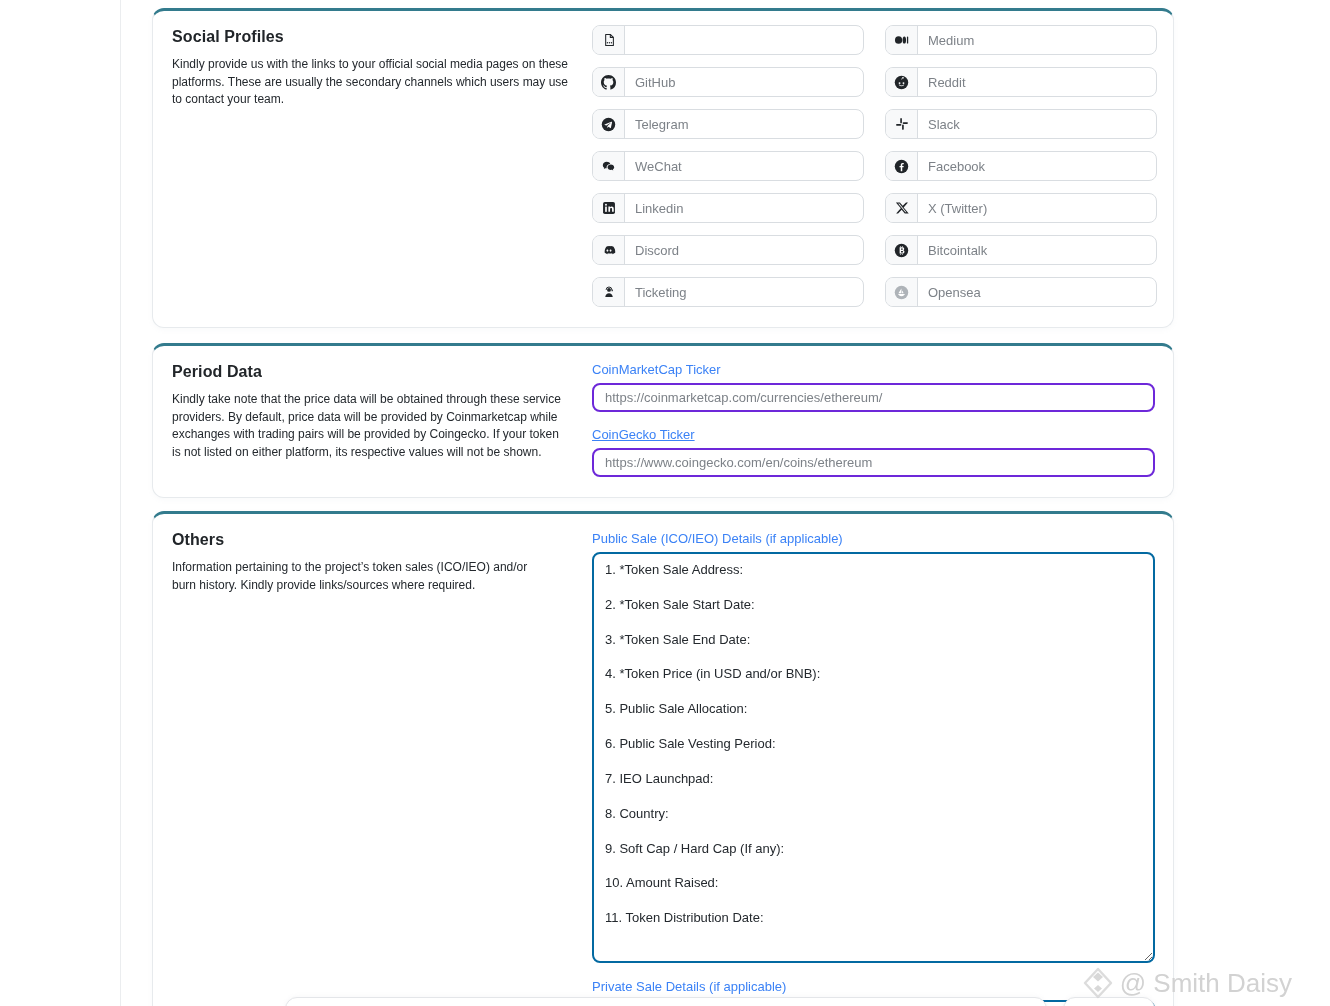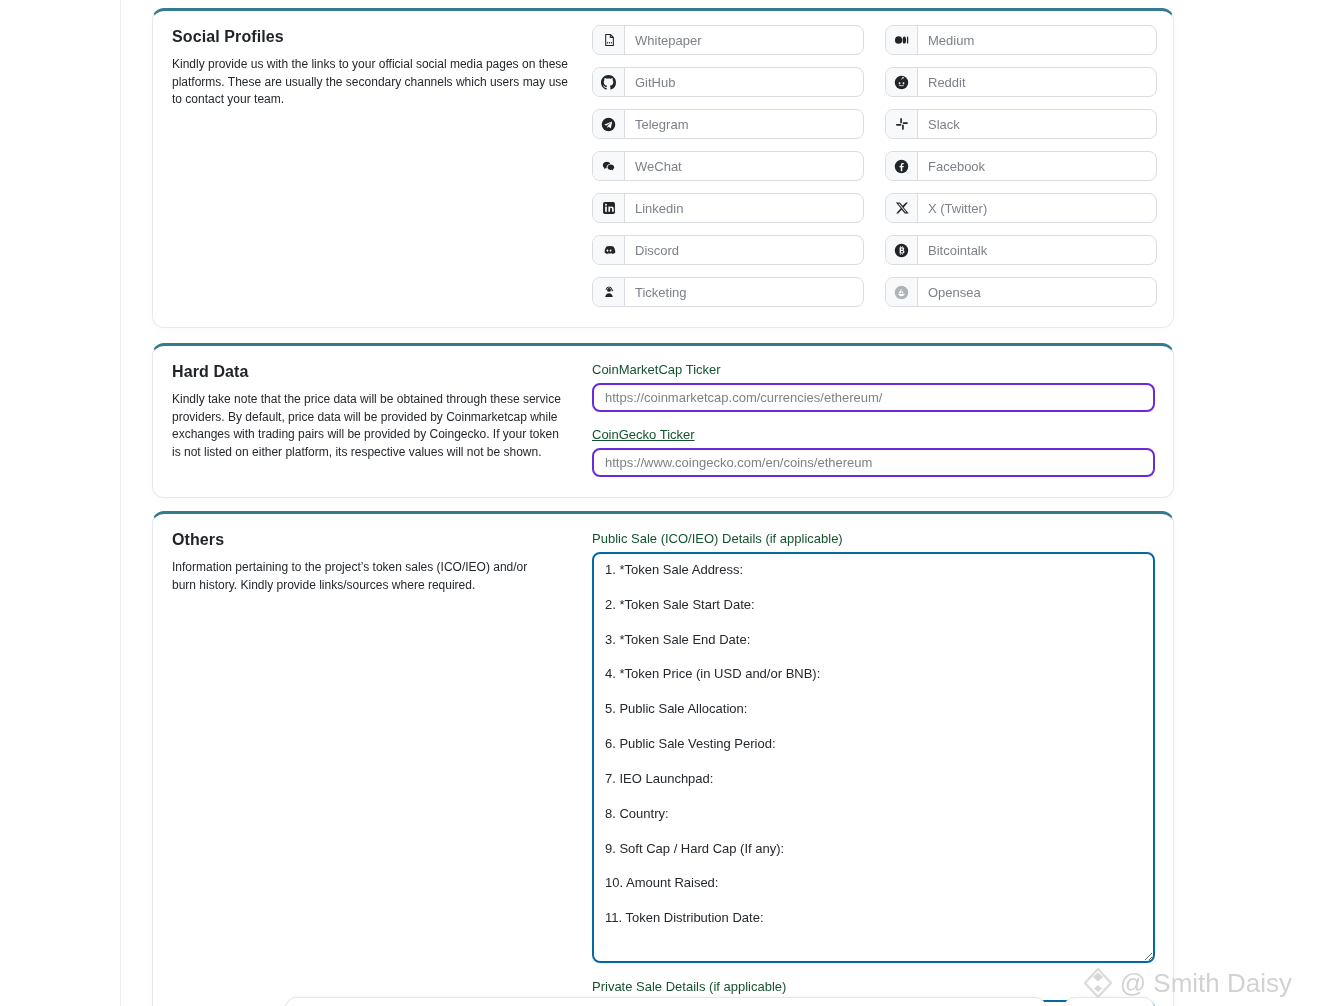--- a/index.html
+++ b/index.html
@@ -32,21 +32,21 @@
     flex:0 0 31px;display:flex;align-items:center;justify-content:center;
     background:#f8f9fa;border-right:1px solid #d9dde1;
   }
   .ig-icon svg{display:block;}
   .input-group input{
     flex:1;min-width:0;border:none;outline:none;padding:0 10px;font-size:13px;
     color:#212529;font-family:inherit;background:transparent;
   }
   input::placeholder,textarea::placeholder{color:#7d8288;opacity:1;}
 
-  .field-label{font-size:13px;color:#14532d;margin:0 0 6px 0;}
+  .field-label{font-size:13px;color:#3b82f6;margin:0 0 6px 0;}
   .text-input{
     width:100%;height:29px;box-sizing:border-box;border:2px solid #6d28d9;border-radius:8px;
     padding:0 11px;font-size:13px;color:#212529;font-family:inherit;outline:none;
   }
   .stack-gap{margin-top:15px;text-decoration:underline;}
 
   textarea.big-area{
     width:100%;box-sizing:border-box;border:2px solid #0369a1;border-radius:8px;
     padding:7px 11px;font-size:13px;line-height:17.4px;color:#24292e;
     font-family:inherit;outline:none;resize:both;background:#fff;
@@ -88,21 +88,20 @@
           <div class="input-group">
             <span class="ig-icon">
               <svg width="14" height="14" viewBox="0 0 16 16">
                   <path d="M4.2 1.6h5.3L13 5v9.2H4.2z" fill="none" stroke="#212529" stroke-width="1.2" stroke-linejoin="round"></path>
                   <path d="M9.5 1.6V5H13" fill="none" stroke="#212529" stroke-width="1.2" stroke-linejoin="round"></path>
                   <circle cx="6.2" cy="11.2" r="0.8" fill="#212529"></circle>
                   <circle cx="8.5" cy="11.2" r="0.8" fill="#212529"></circle>
                   <circle cx="10.8" cy="11.2" r="0.8" fill="#212529"></circle>
                 </svg>
             </span>
-            <input type="text" placeholder="Whitepaper" style="">
           </div>
 
           <div class="input-group">
             <span class="ig-icon">
               <svg width="15" height="14" viewBox="0 0 24 24">
                   <ellipse cx="7" cy="12" rx="6.2" ry="6.6" fill="#212529"></ellipse>
                   <ellipse cx="16.8" cy="12" rx="3" ry="6.2" fill="#212529"></ellipse>
                   <rect x="21.3" y="5.9" width="2.2" height="12.2" rx="1.1" fill="#212529"></rect>
                 </svg>
             </span>
@@ -239,21 +238,21 @@
             </span>
             <input type="text" placeholder="Opensea" style="">
           </div>
 
         </div>
       </div>
     </section>
 
     <section class="card">
       <div class="card-left">
-        <h2 class="card-title">Hard Data</h2>
+        <h2 class="card-title">Period Data</h2>
         <p class="card-desc">Kindly take note that the price data will be obtained through these service providers. By default, price data will be provided by Coinmarketcap while exchanges with trading pairs will be provided by Coingecko. If your token is not listed on either platform, its respective values will not be shown.</p>
       </div>
       <div class="card-right" style="padding-top:16px;">
         <div class="field-label">CoinMarketCap Ticker</div>
         <input type="text" class="text-input" placeholder="https://coinmarketcap.com/currencies/ethereum/" style="">
         <div class="field-label stack-gap">CoinGecko Ticker</div>
         <input type="text" class="text-input" placeholder="https://www.coingecko.com/en/coins/ethereum" style="">
       </div>
     </section>
 

